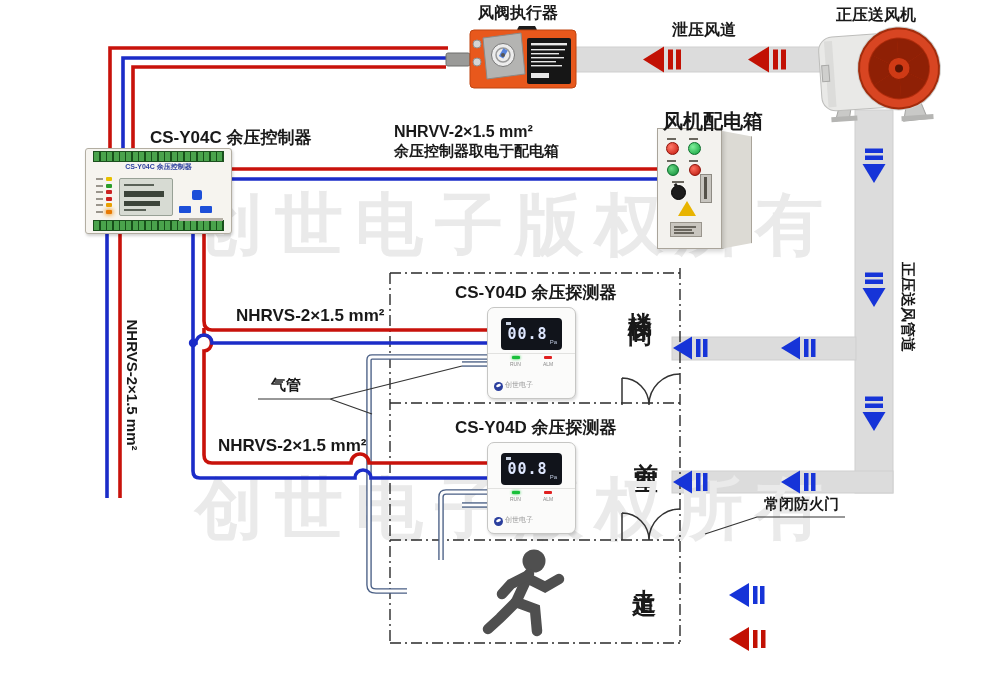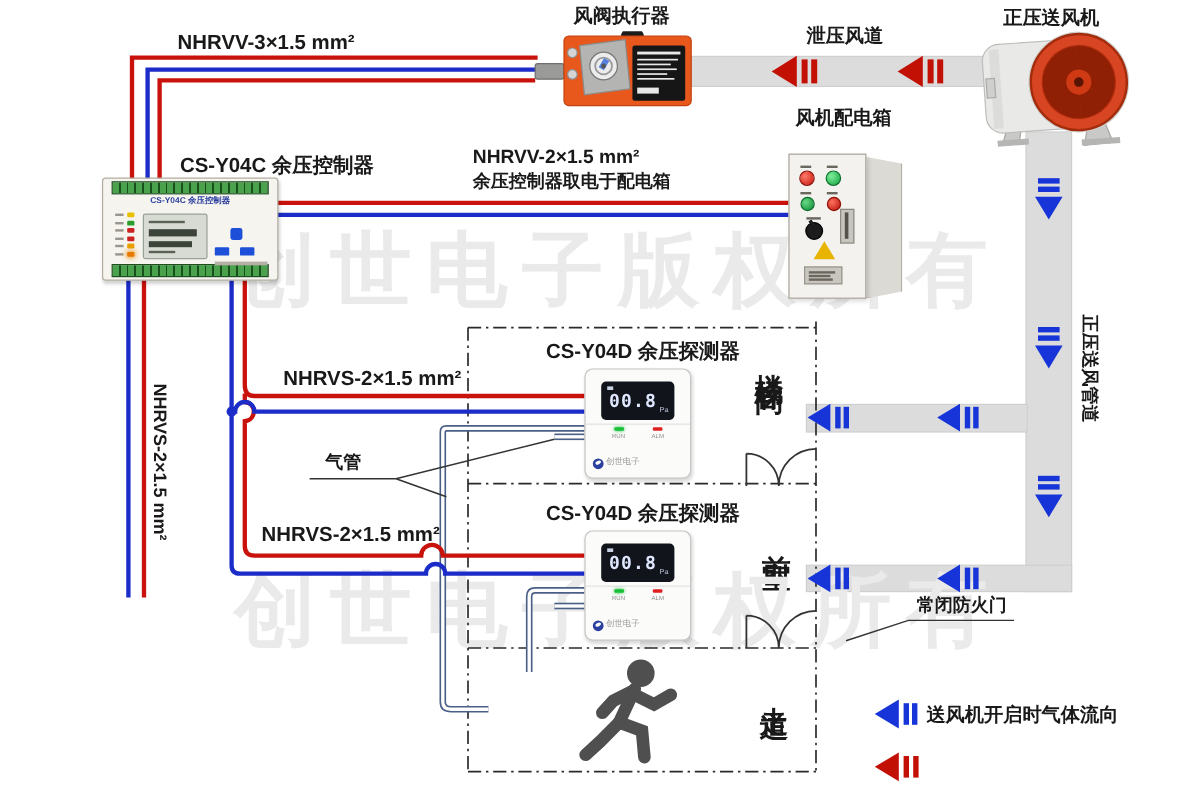--- a/index.html
+++ b/index.html
@@ -392,35 +392,33 @@
     <div class="det-seam"></div>
     <div class="det-led" style="left:24px;top:48px;background:#19c03a;box-shadow:0 0 3px #19c03a;"></div>
     <div class="det-led-lbl" style="left:22px;top:53px;">RUN</div>
     <div class="det-led" style="left:56px;top:48px;background:#e02020;"></div>
     <div class="det-led-lbl" style="left:55px;top:53px;">ALM</div>
     <div class="swirl" style="left:6px;bottom:7px;"></div>
     <div class="det-brand">创世电子</div>
   </div>
 
 
-  <div class="lbl" style="left:148px;top:26px;z-index:5;">NHRVV-3×1.5 mm²</div>
   <div class="lbl" style="left:478px;top:3px;z-index:5;font-size:16px;">风阀执行器</div>
   <div class="lbl" style="left:672px;top:20px;z-index:5;font-size:16px;">泄压风道</div>
   <div class="lbl" style="left:836px;top:5px;z-index:5;font-size:16px;">正压送风机</div>
   <div class="lbl" style="left:150px;top:126px;z-index:5;">CS-Y04C 余压控制器</div>
   <div class="lbl-sm" style="left:394px;top:123px;z-index:5;font-size:16px;">NHRVV-2×1.5 mm²</div>
   <div class="lbl-sm" style="left:394px;top:142px;z-index:5;">余压控制器取电于配电箱</div>
-  <div class="lbl" style="left:663px;top:88px;z-index:5;font-size:16px;">风机配电箱</div>
+  <div class="lbl" style="left:663px;top:108px;z-index:5;font-size:20px;">风机配电箱</div>
   <div class="lbl" style="left:455px;top:281px;z-index:5;">CS-Y04D 余压探测器</div>
   <div class="lbl" style="left:455px;top:416px;z-index:5;">CS-Y04D 余压探测器</div>
   <div class="lbl" style="left:236px;top:306px;z-index:5;">NHRVS-2×1.5 mm²</div>
   <div class="lbl" style="left:218px;top:436px;z-index:5;">NHRVS-2×1.5 mm²</div>
   <div class="lbl-sm" style="left:271px;top:376px;z-index:5;">气管</div>
   <div class="lbl-rot" style="left:62px;top:377px;width:142px;height:16px;">NHRVS-2×1.5 mm²</div>
   <div class="lbl-room" style="left:628px;top:292px;">楼梯间</div>
   <div class="lbl-room" style="left:634px;top:443px;">前室</div>
   <div class="lbl-room" style="left:632px;top:569px;">走道</div>
   <div class="lbl-sm" style="left:764px;top:495px;z-index:5;">常闭防火门</div>
   <div class="lbl-rot" style="left:861px;top:299px;width:96px;height:16px;">正压送风管道</div>
 
-  <div class="legend-text" style="left:772px;top:586px;">送风机开启时气体流向</div>
 
 </div>
 
 </body></html>

